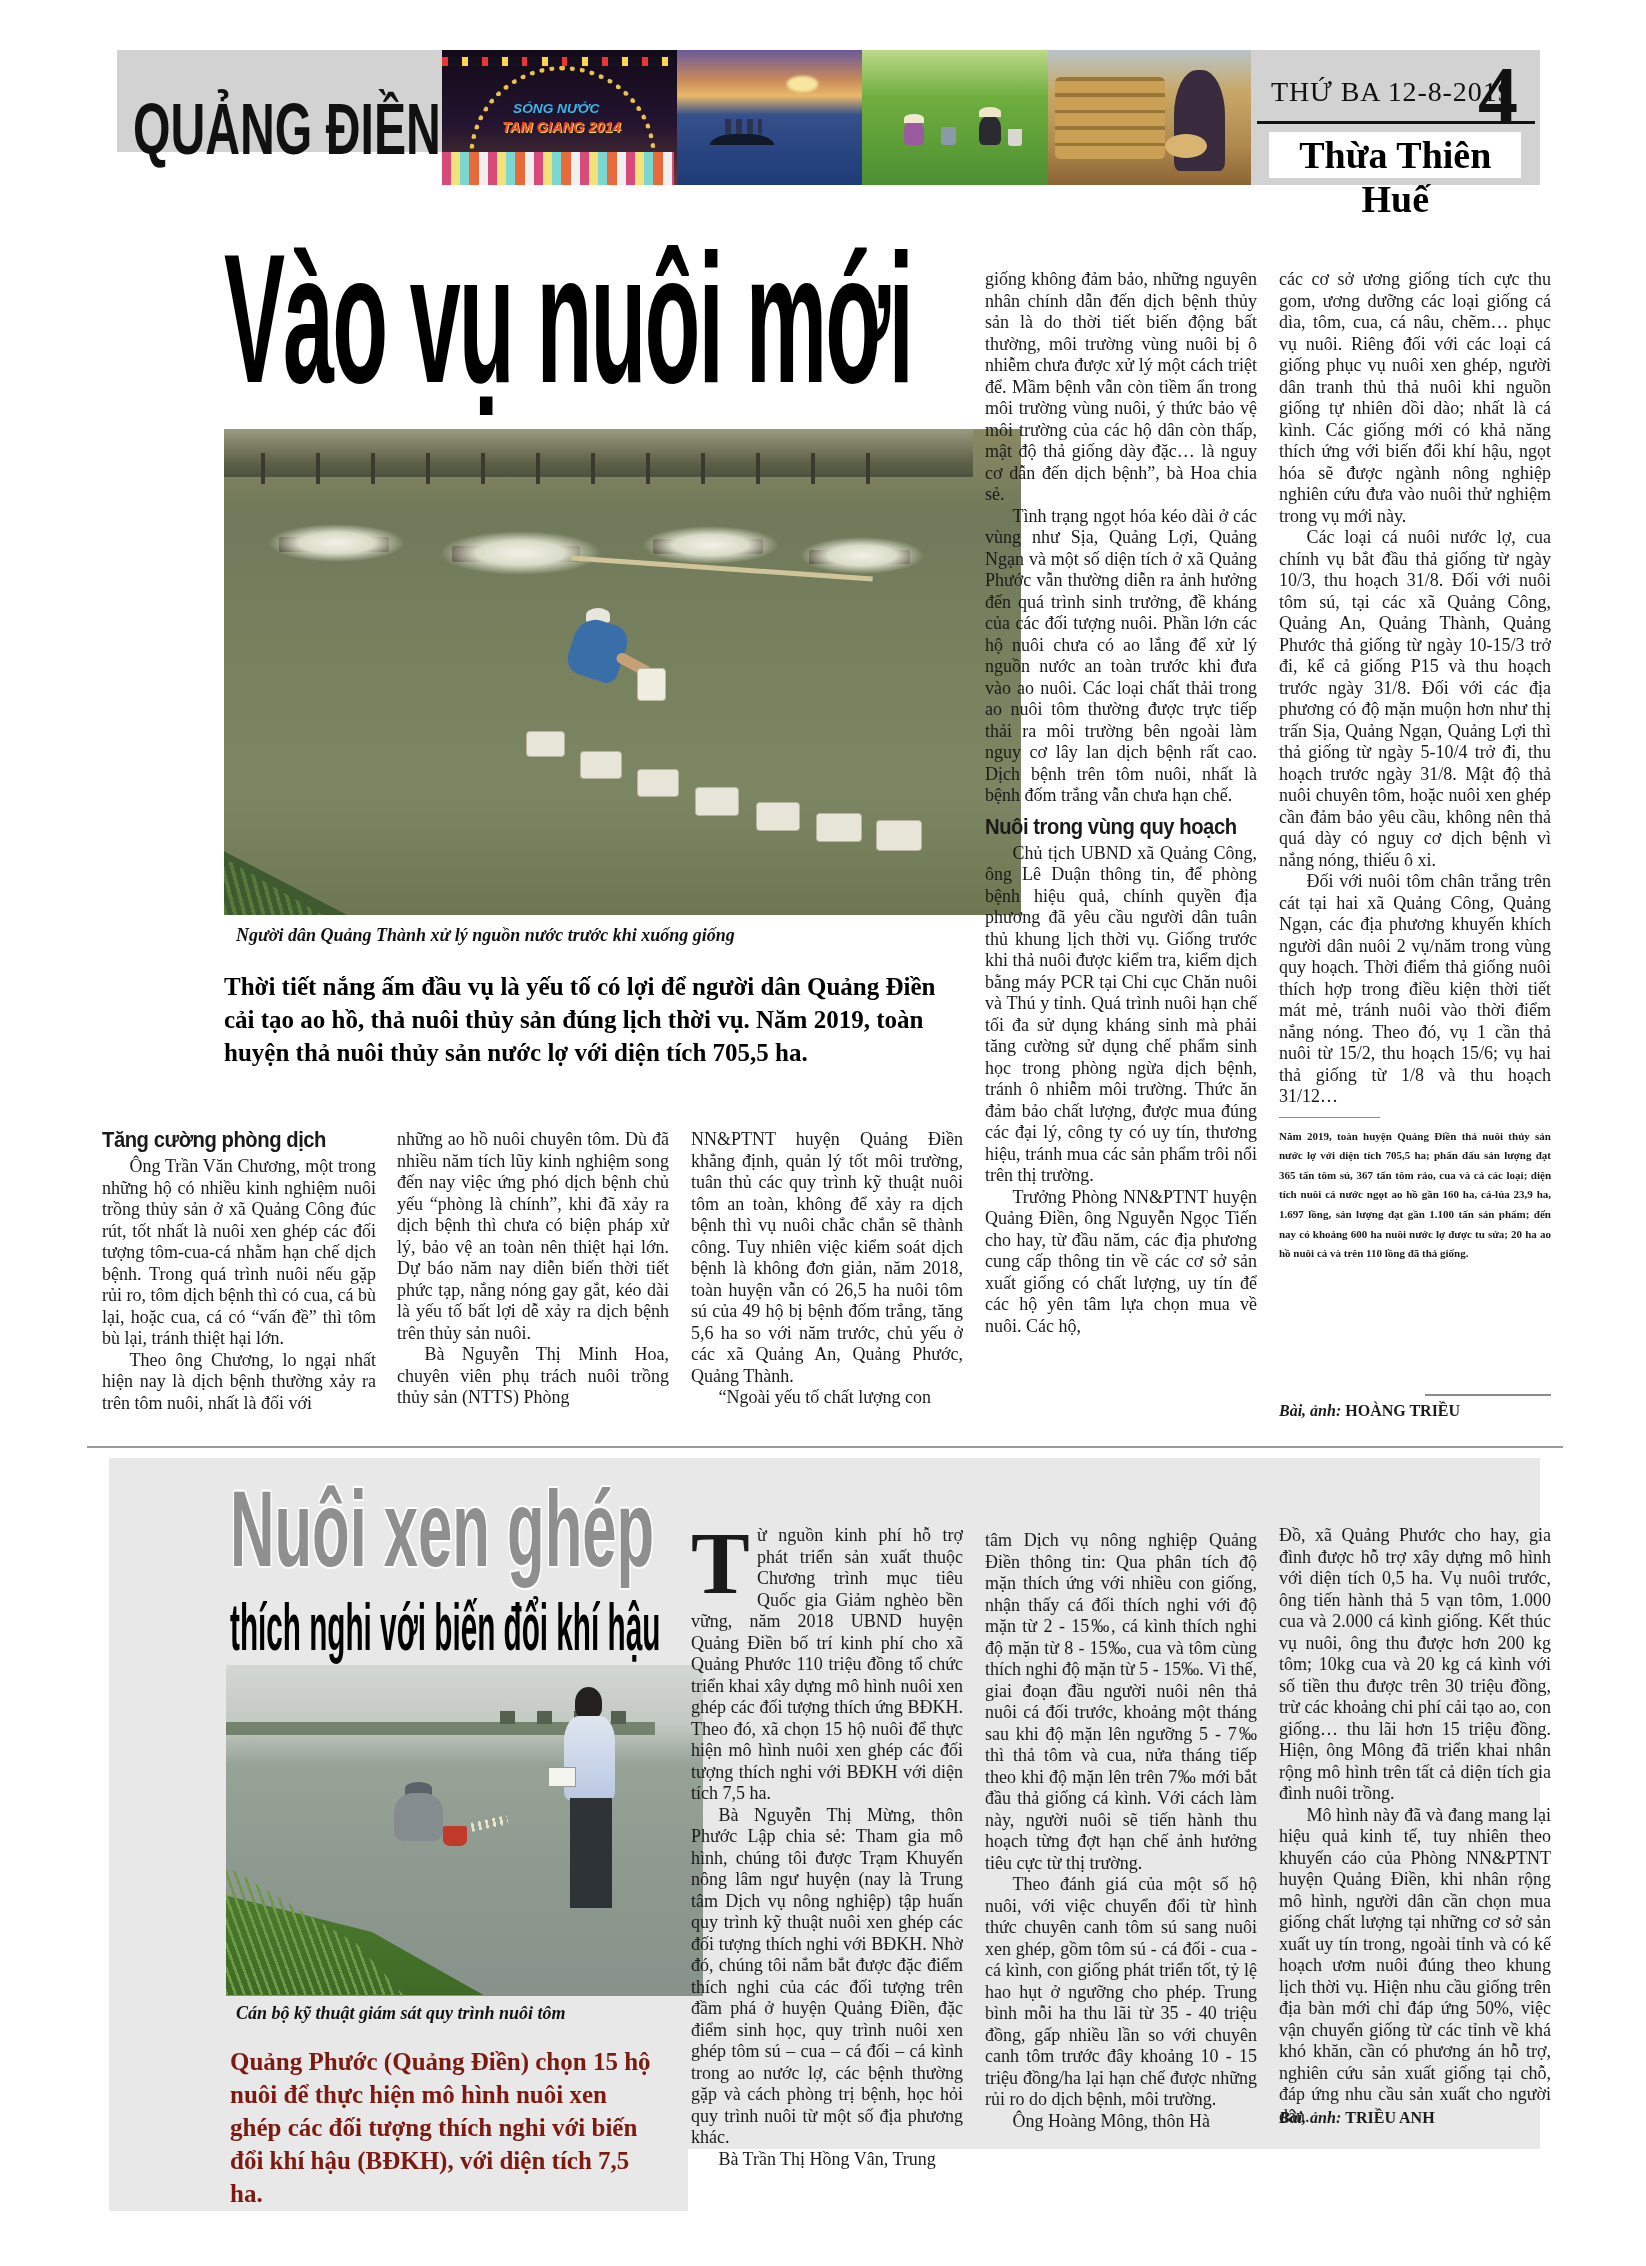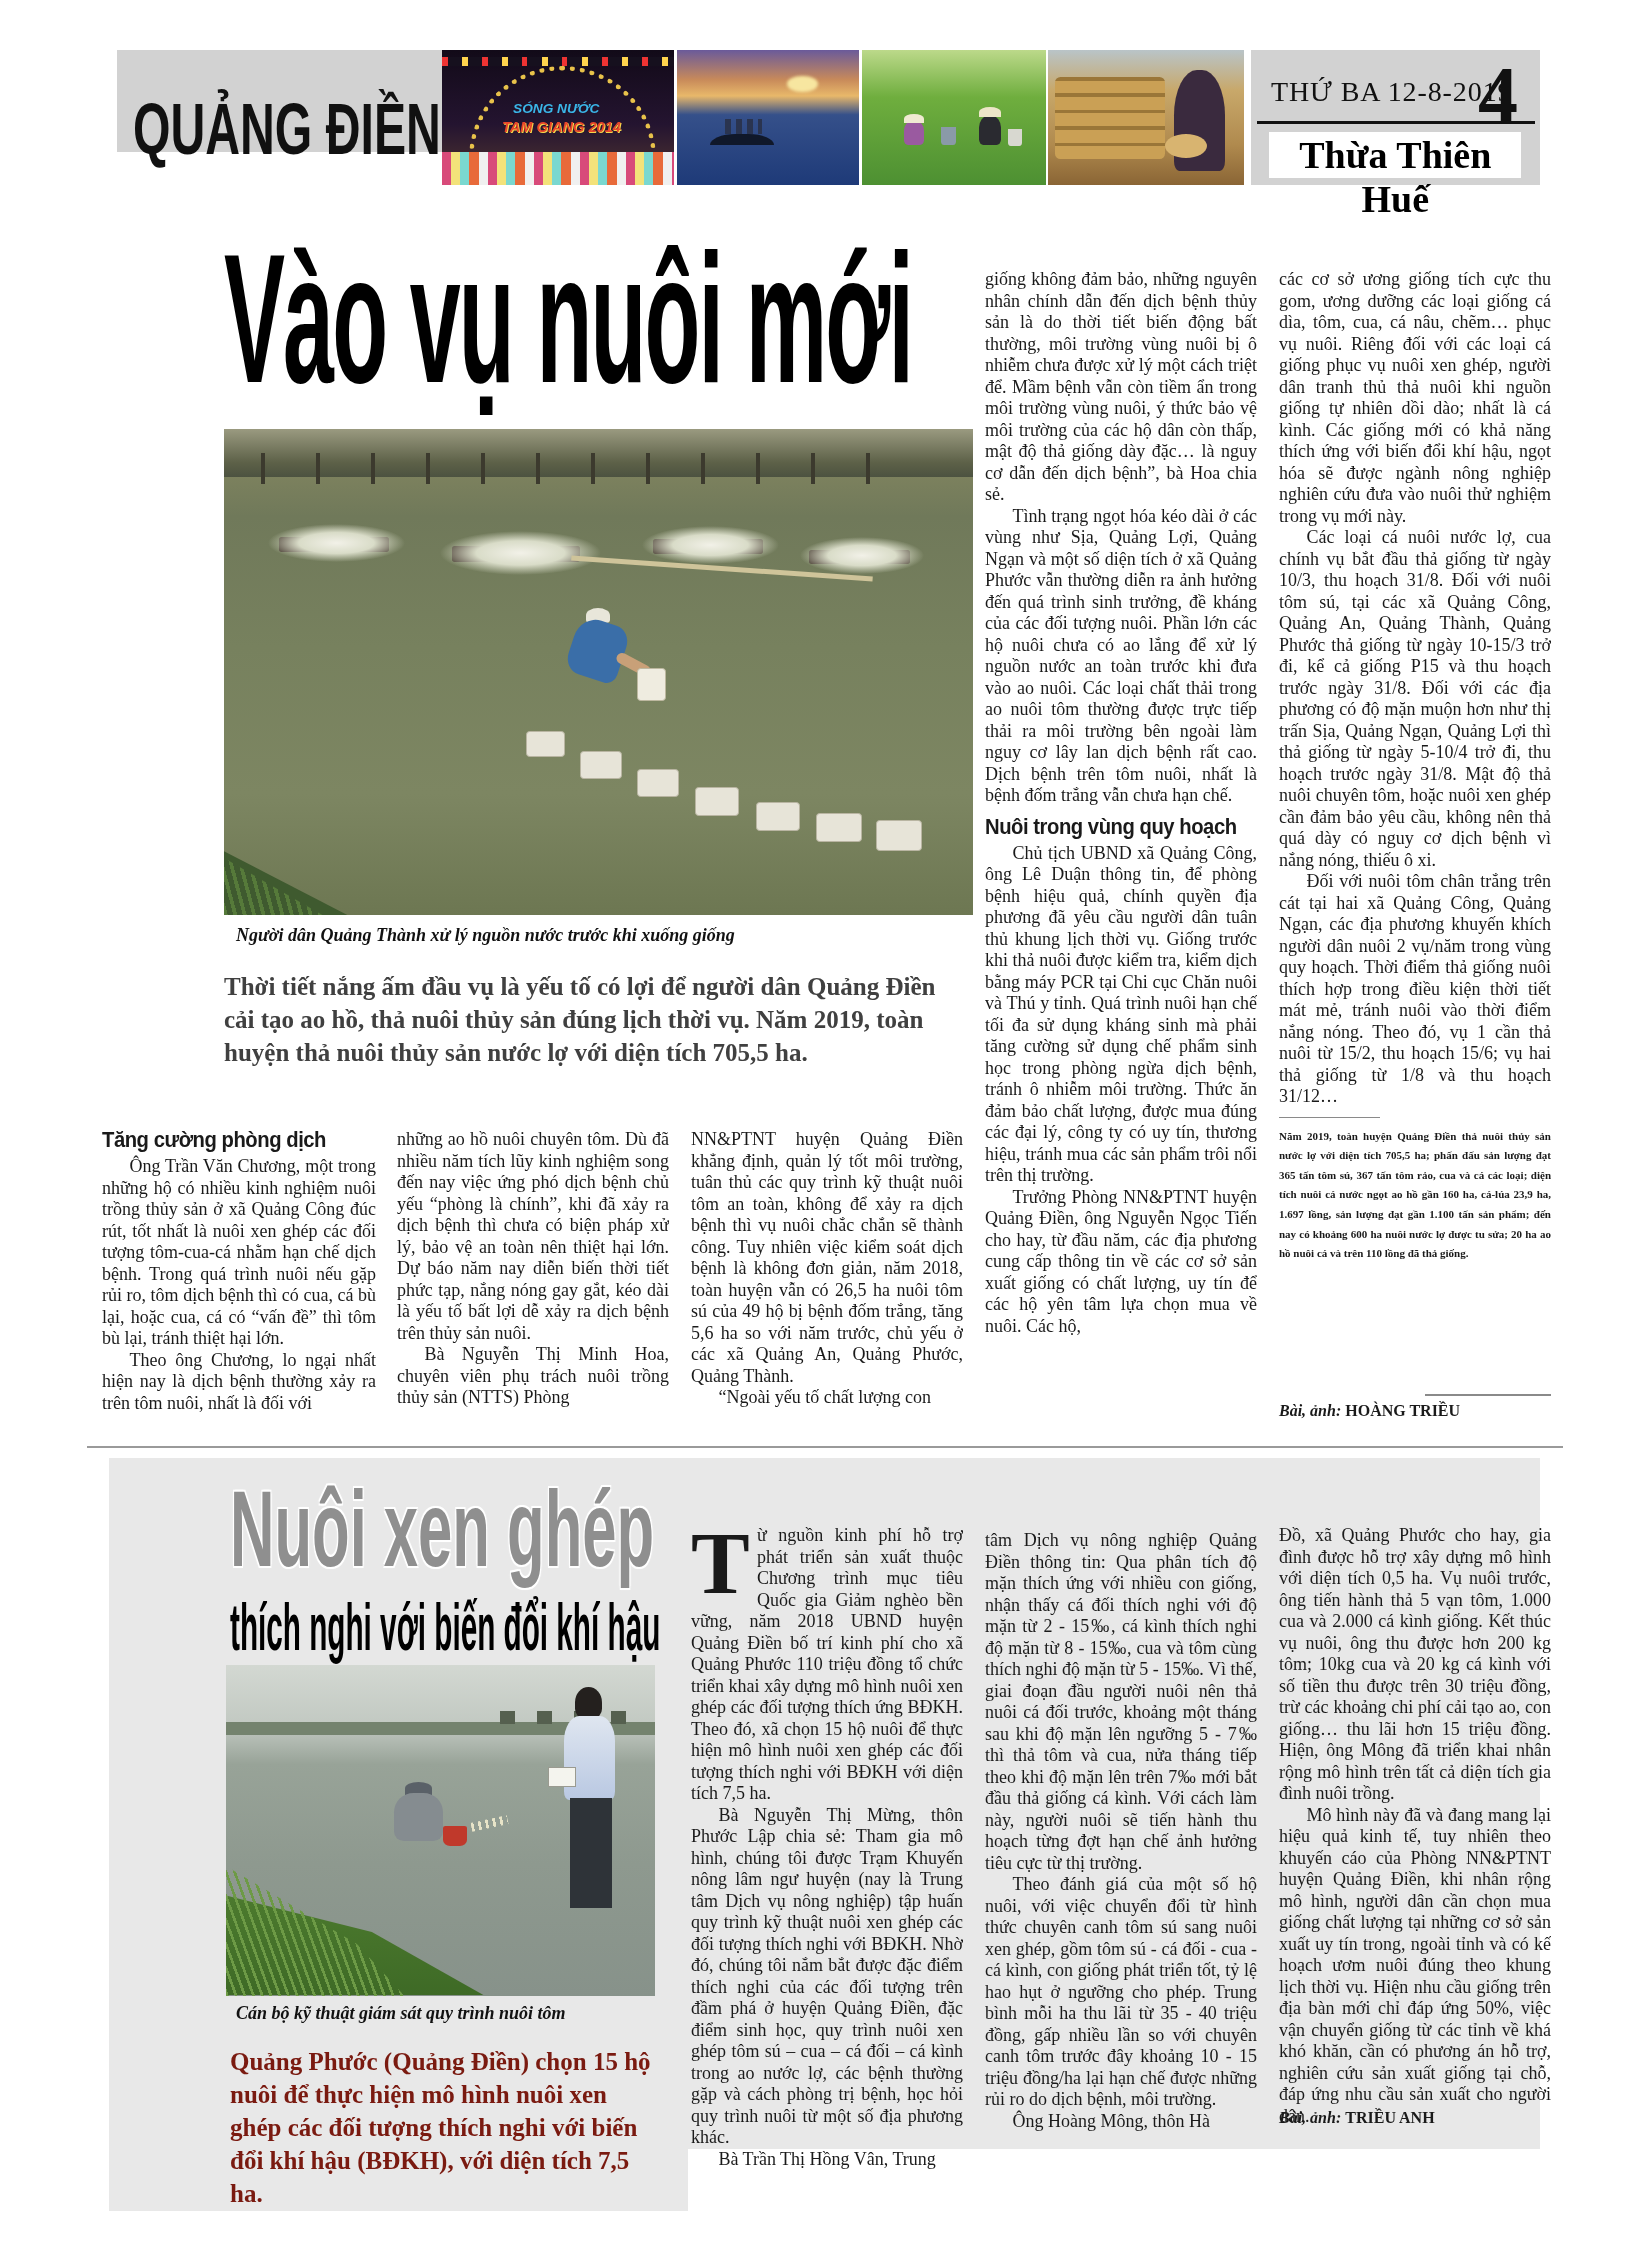--- a/index.html
+++ b/index.html
@@ -12,21 +12,21 @@
          font-size:73px;white-space:nowrap;transform:scaleX(.66);transform-origin:left center;}
   .datebox{font-family:"Liberation Serif",serif;}
   .dateline{font-size:28px;letter-spacing:0.9px;color:#111;}
   .pagenum{font-family:"Liberation Serif",serif;font-weight:bold;font-size:80px;color:#111;line-height:73px;}
   .region{font-family:"Liberation Serif",serif;font-weight:bold;font-size:38px;color:#000;}
   
   .headline1{font-family:"Liberation Sans",sans-serif;font-weight:bold;font-size:183px;
              letter-spacing:-3.7px;white-space:nowrap;transform:scaleX(.50);transform-origin:left top;
              color:#000;line-height:183px;}
   .caption{font-style:italic;font-weight:bold;font-size:18px;color:#111;}
-  .lead1{font-weight:bold;font-size:25px;line-height:33px;color:#404040;text-align:left;}
+  .lead1{font-weight:bold;font-size:25px;line-height:33px;color:#000000;text-align:left;}
   .lead2{font-weight:bold;font-size:25px;line-height:33px;color:#7a1a10;}
   .col{font-size:18px;line-height:21.5px;text-align:justify;overflow:hidden;margin-top:36px;}
   .col p{margin:0;}
   .col p.ind{text-indent:27.4px;}
   .subhead{font-family:"Liberation Sans",sans-serif;font-weight:bold;font-size:22px;
            letter-spacing:-0.5px;margin:0 0 5.5px 0;transform:scaleX(.92);transform-origin:left center;
            white-space:nowrap;}
   .subhead2{margin-top:9.1px;}
   .stats{font-weight:bold;font-size:11px;line-height:19.6px;}
   .shortrule{border:0;border-top:1.8px solid #8a8a8a;margin:9.1px 0;}
@@ -36,21 +36,21 @@
   .hrsep{background:#9a9a9a;height:1.8px;}
   
   .panel{background:#e8e8e8;}
   .headline2a{font-family:"Liberation Sans",sans-serif;font-weight:bold;font-size:108px;line-height:108px;
               color:#8f8f8f;white-space:nowrap;transform:scaleX(.57);transform-origin:left top;
               text-shadow:1.8px 1.8px 0 #fff,-1.8px -1.8px 0 #fff,1.8px -1.8px 0 #fff,-1.8px 1.8px 0 #fff,0 0 4.6px #fff;}
   .headline2b{font-family:"Liberation Sans",sans-serif;font-weight:bold;font-size:66px;line-height:66px;
               color:#000;white-space:nowrap;transform:scaleX(.45);transform-origin:left top;}
   .dropcap{float:left;font-weight:bold;font-size:88px;line-height:69px;padding:3.7px 7.3px 0 0;}
   
-  .ph{position:absolute;overflow:hidden;}
+  .ph{position:absolute;overflow:hidden;padding-left:48px;}
   .ph *{position:absolute;}
   .splash{background:radial-gradient(closest-side,#f2f1e8 0%,#d9dcc8 55%,rgba(217,220,200,0) 100%);border-radius:50%;}
   .aer{background:#4a3f35;border-radius:2.7px;}
   .sack{background:#e7e4d8;border:0.9px solid #b9b5a2;border-radius:3.7px;}
 </style>
 </head>
 <body>
 
 <div id="page">
 

